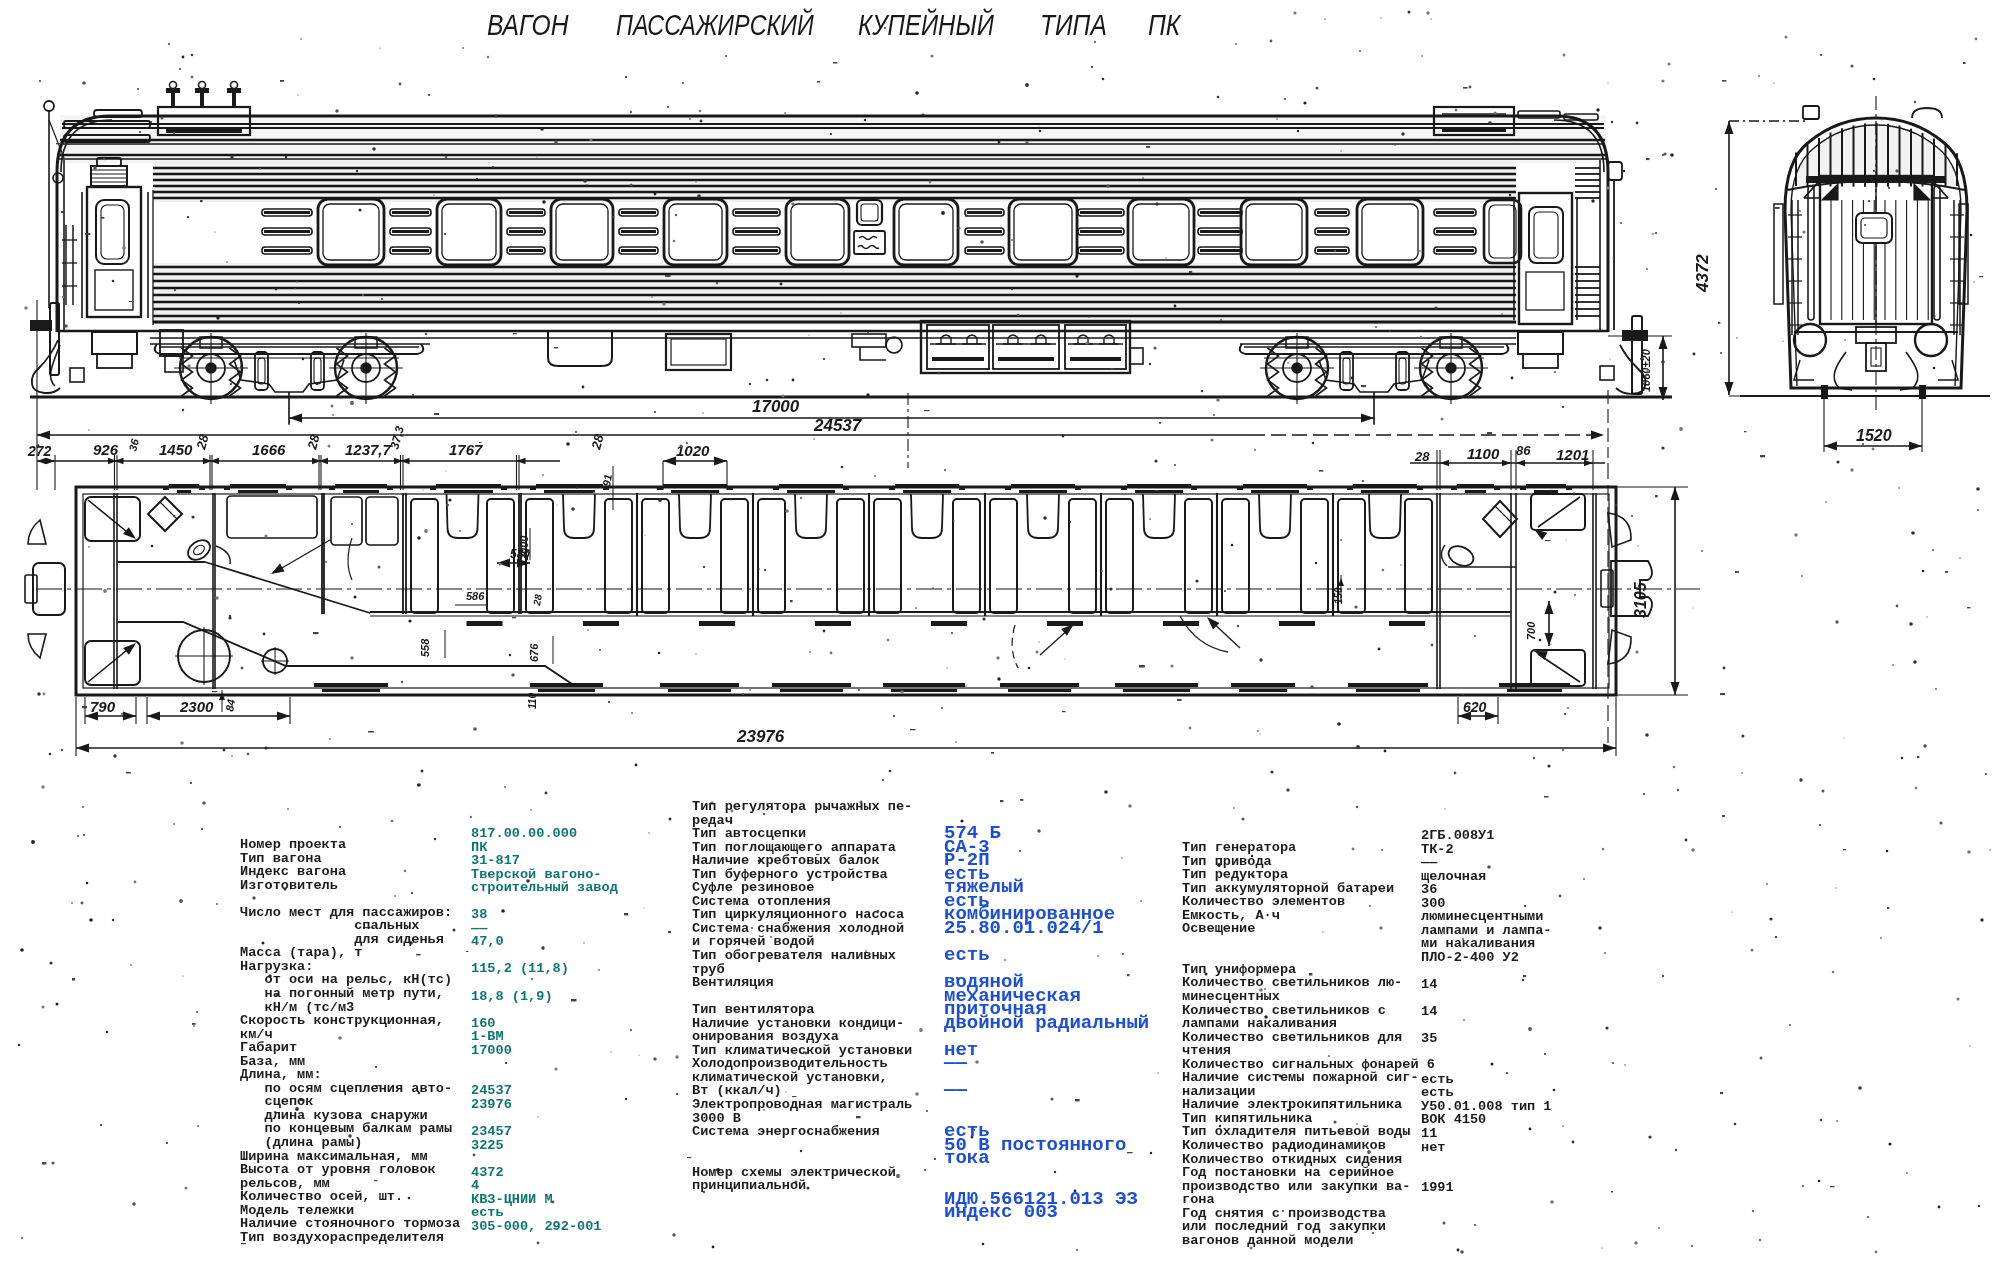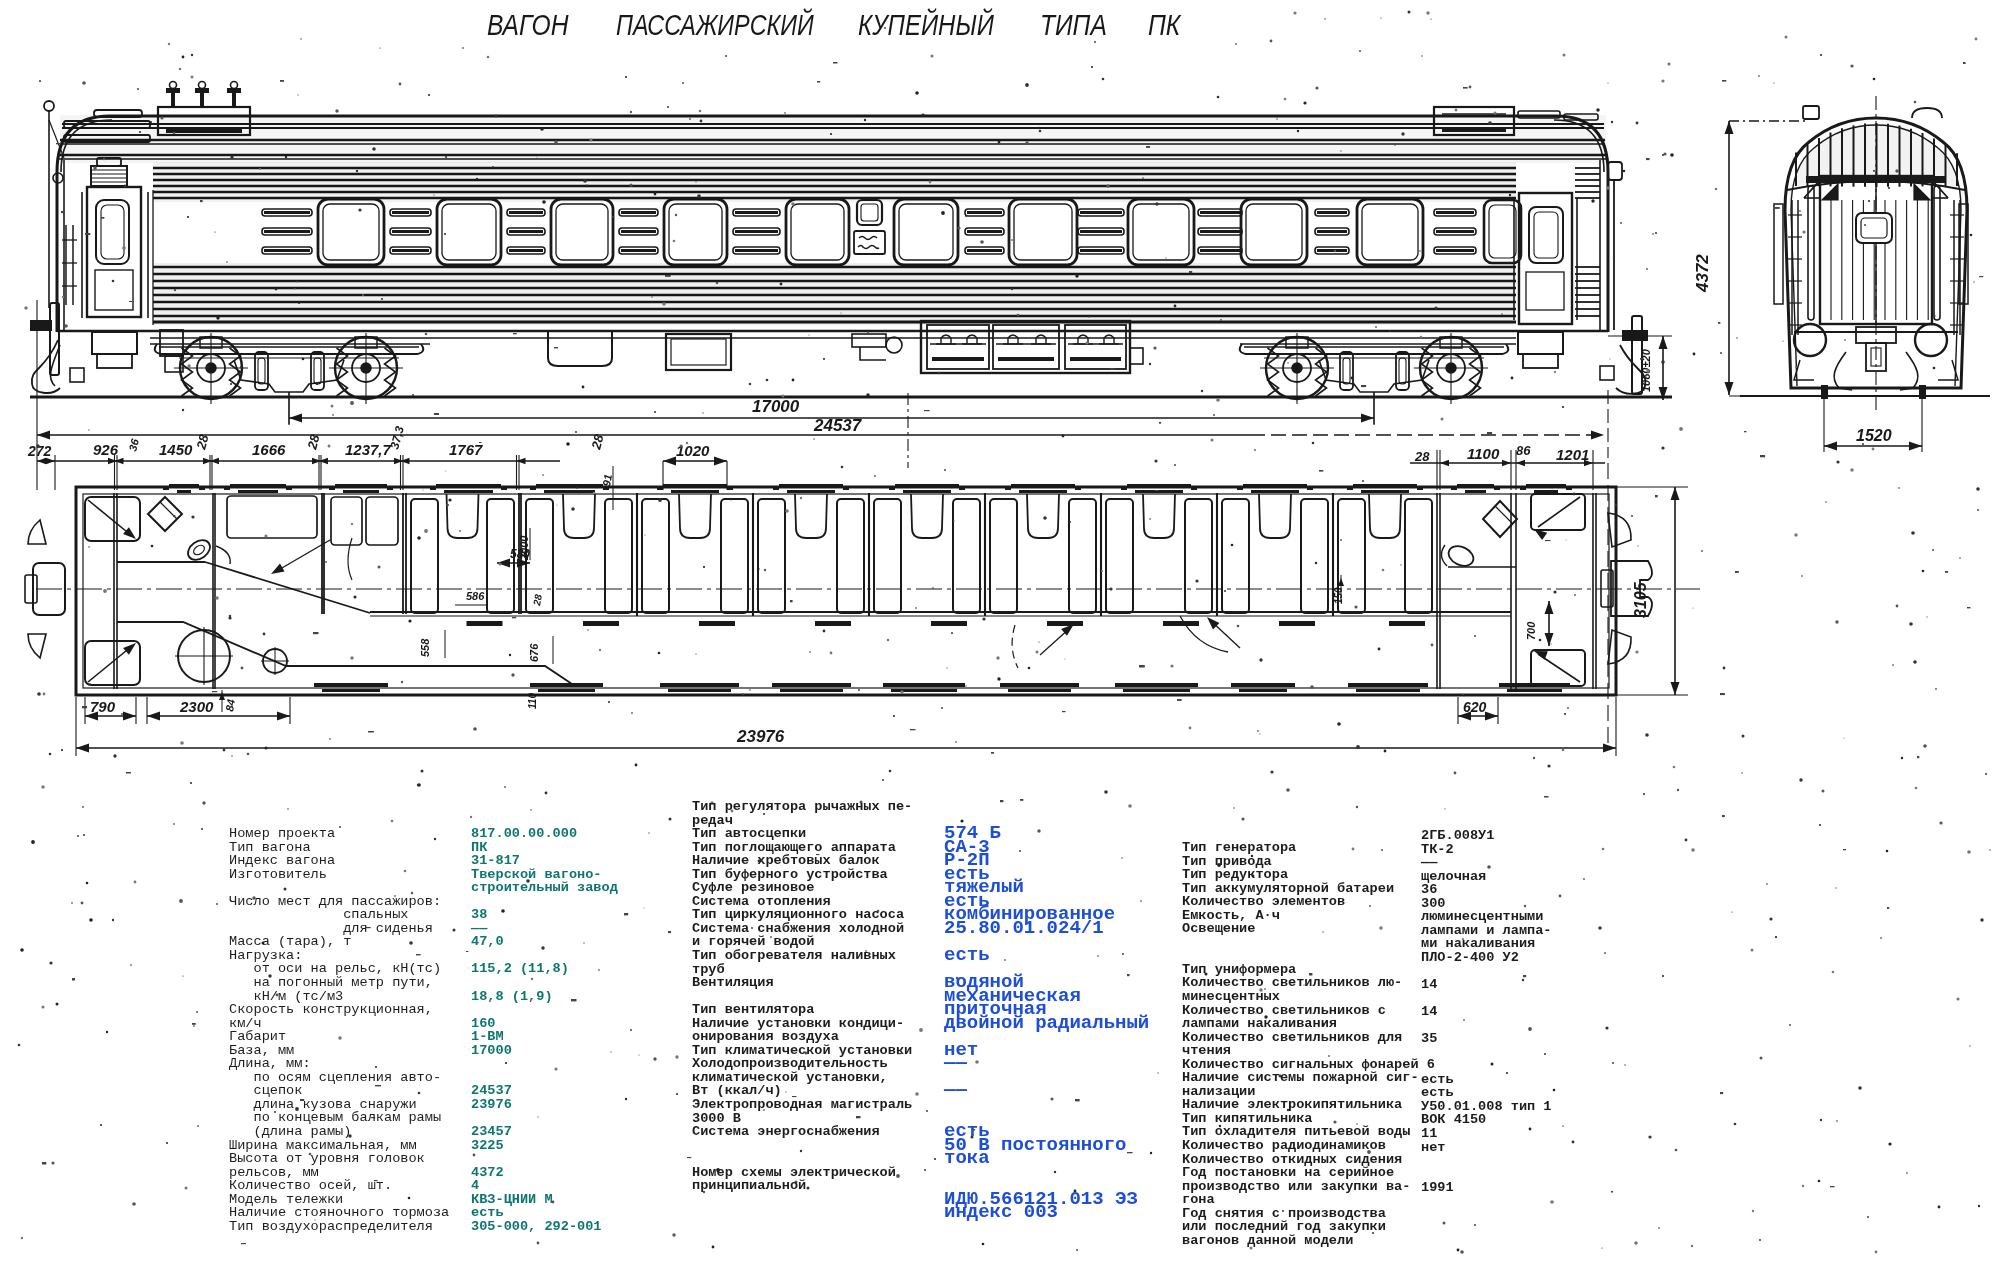--- a/index.html
+++ b/index.html
@@ -1438,21 +1438,21 @@
 <rect x="375" y="1085" width="6.0" height="1.4" fill="#444"></rect>
 </svg>
 
 <div style="position:absolute;left:0;top:8px;width:2000px;font-family:'Liberation Sans',sans-serif;font-style:italic;font-weight:normal;font-size:30px;color:#181818;">
 <span style="position:absolute;left:487px;transform:scaleX(0.82);transform-origin:0 0;">ВАГОН</span>
 <span style="position:absolute;left:616px;transform:scaleX(0.78);transform-origin:0 0;">ПАССАЖИРСКИЙ</span>
 <span style="position:absolute;left:858px;transform:scaleX(0.80);transform-origin:0 0;">КУПЕЙНЫЙ</span>
 <span style="position:absolute;left:1040px;transform:scaleX(0.82);transform-origin:0 0;">ТИПА</span>
 <span style="position:absolute;left:1148px;transform:scaleX(0.82);transform-origin:0 0;">ПК</span>
 </div>
-<pre style="position:absolute;left:229px;top:827px;margin:0;font-family:'Liberation Mono',monospace;font-weight:normal;font-size:13.6px;line-height:13.55px;color:#1c1c1c;">Номер проекта
+<pre style="position:absolute;left:229px;top:827px;margin:11px;font-family:'Liberation Mono',monospace;font-weight:bold;font-size:13.6px;line-height:13.55px;color:#1c1c1c;">Номер проекта
 Тип вагона
 Индекс вагона
 Изготовитель
 
 Число мест для пассажиров:
               спальных
               для сиденья
 Масса (тара), т
 Нагрузка:
    от оси на рельс, кН(тс)

